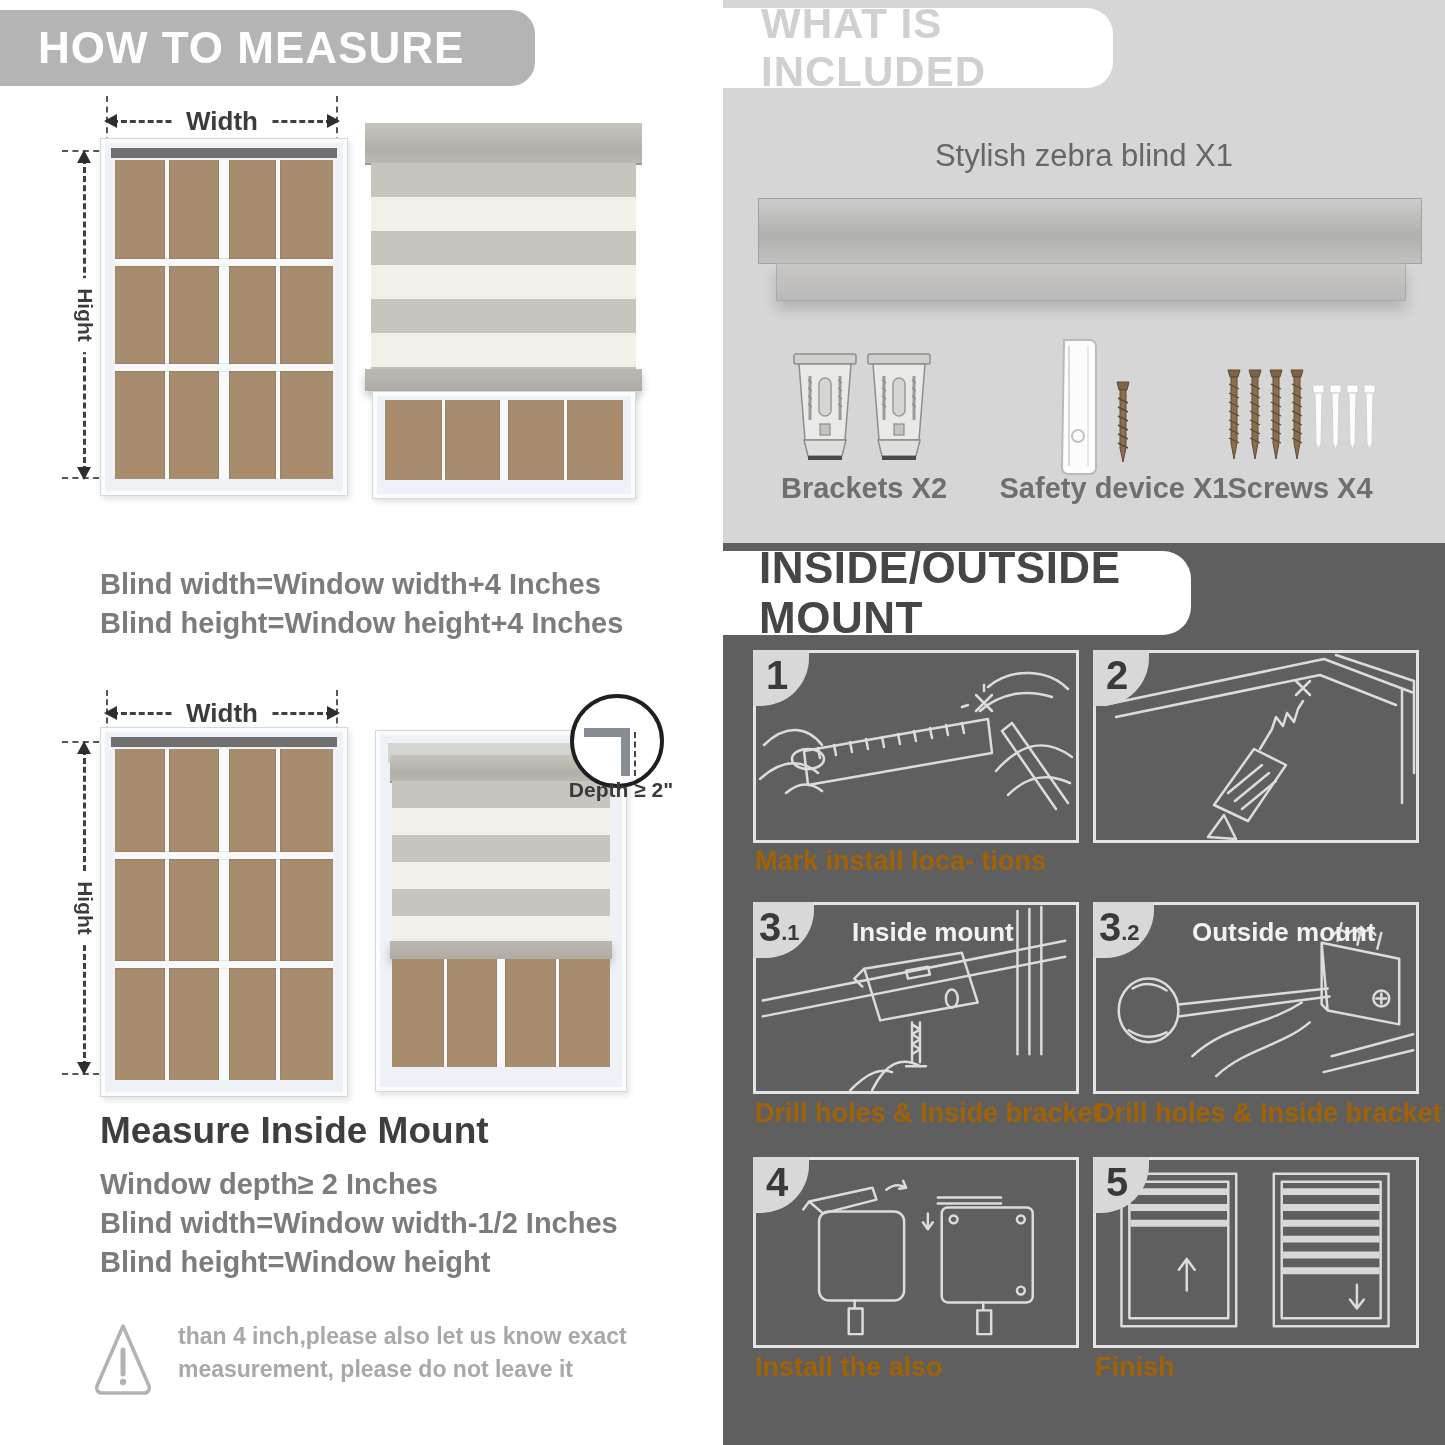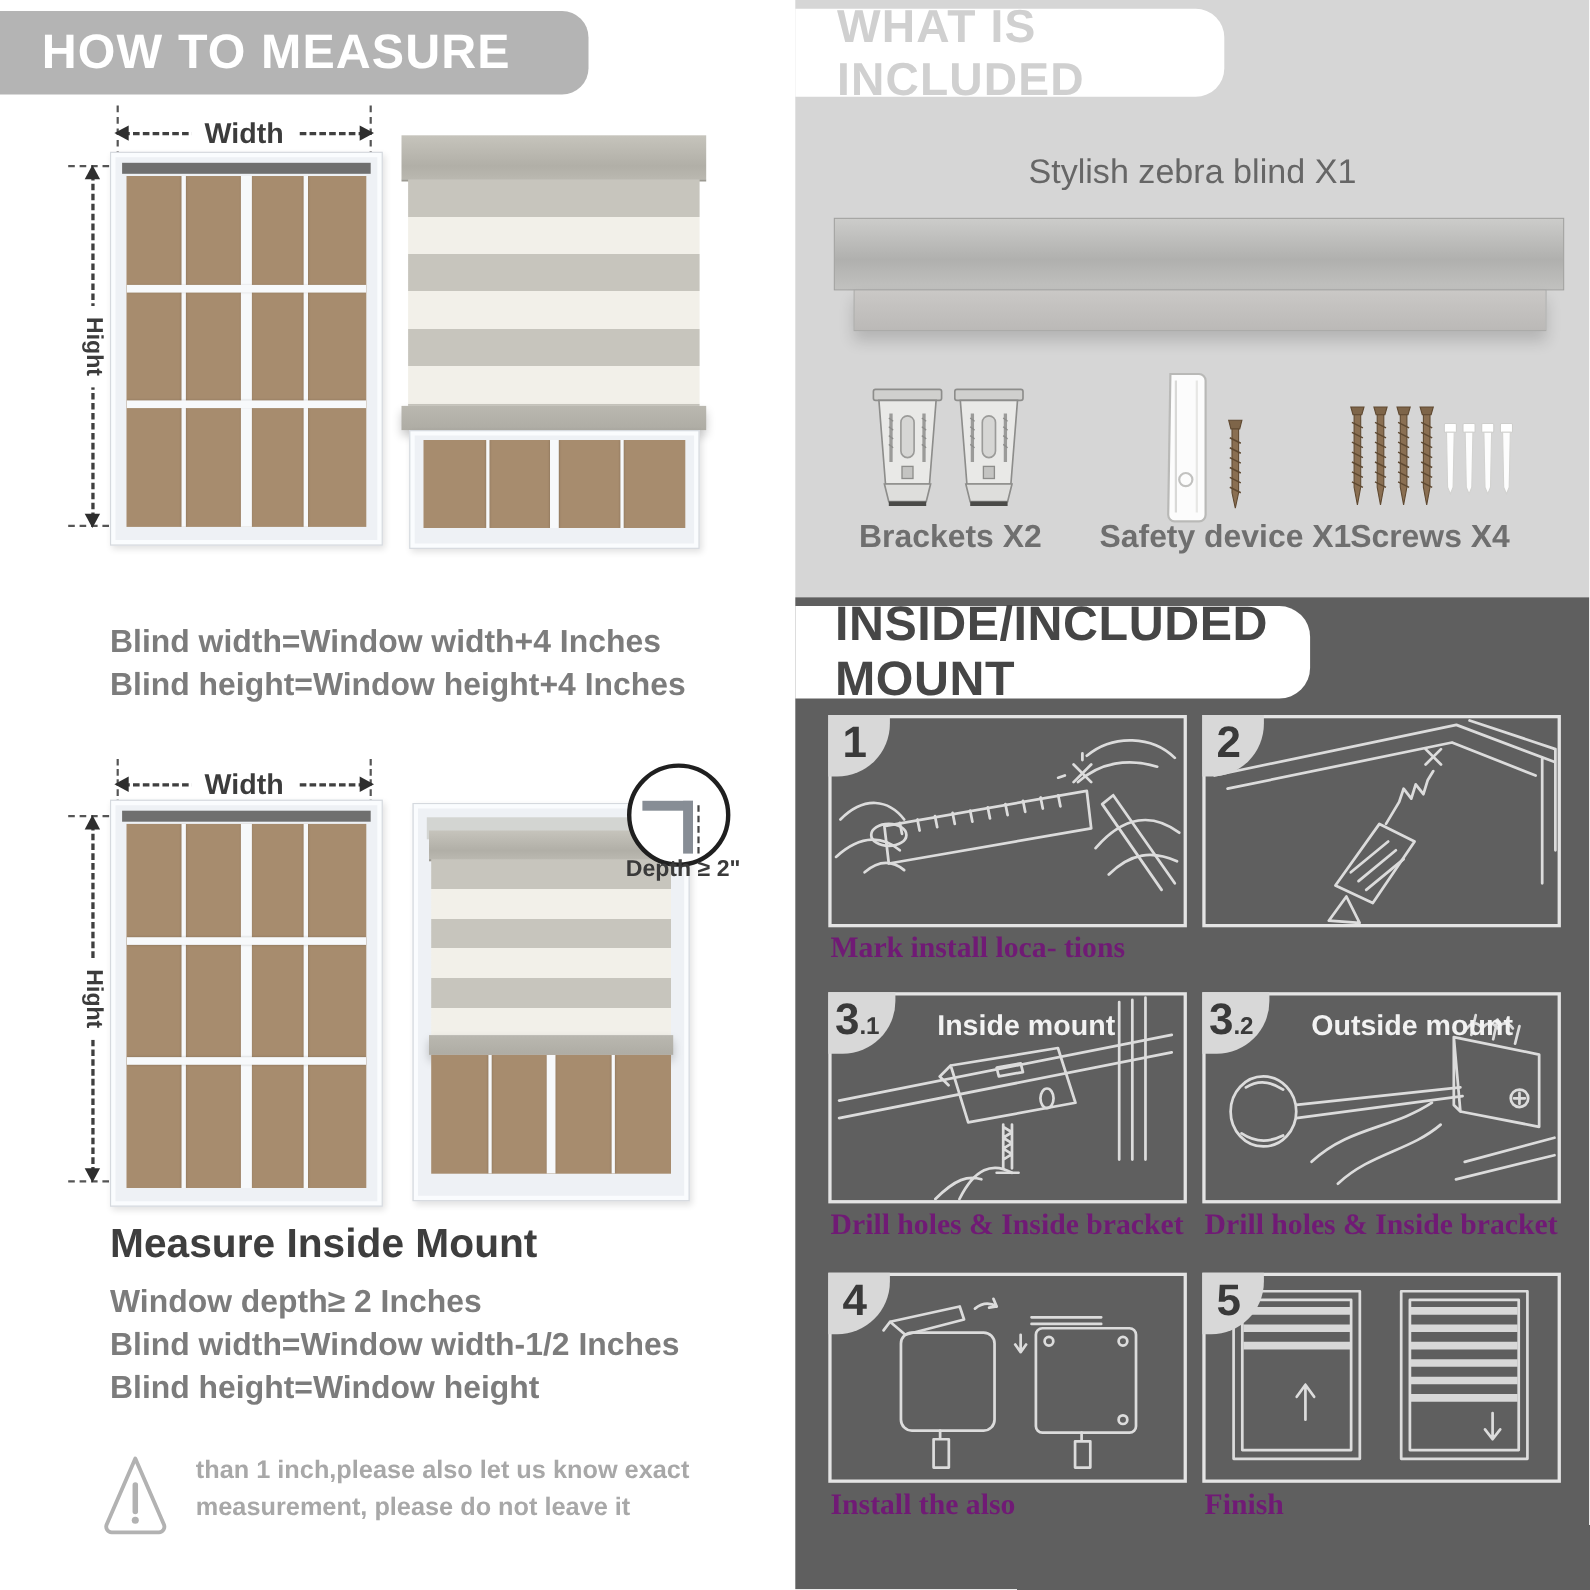--- a/index.html
+++ b/index.html
@@ -75,21 +75,21 @@
 
   
   .step{position:absolute;width:320px;border:3px solid #e4e4e4;background:transparent;}
   .step svg{display:block;width:100%;height:100%;}
   .badge{position:absolute;top:-3px;left:-3px;height:56px;min-width:56px;background:#d8d8d8;
          border-radius:0 0 48px 0;display:flex;align-items:center;justify-content:center;
          padding:0 14px 6px 6px;box-sizing:border-box;}
   .badge .n{font-size:40px;font-weight:bold;color:#3a3a3a;line-height:1;}
   .badge .s{font-size:22px;font-weight:bold;color:#3a3a3a;line-height:1;margin-top:12px;}
   .step-title{position:absolute;left:96px;top:12px;font-size:26px;font-weight:bold;color:#f2f2f2;}
-  .step-cap{position:absolute;font-size:27px;font-weight:bold;color:#701a75;font-family:Liberation Serif, serif;}
+  .step-cap{position:absolute;font-size:27px;font-weight:bold;color:#a16207;}
 
   .sketch{stroke:#dcdcdc;stroke-width:2.5;fill:none;stroke-linecap:round;stroke-linejoin:round;}
   .sketch-thick{stroke:#d8d8d8;stroke-width:7;fill:none;}
 
   
   .mag{position:absolute;left:570px;top:694px;width:86px;height:86px;border-radius:50%;
        background:#ffffff;border:4px solid #1f1f1f;overflow:hidden;}
   .mag .bar{position:absolute;background:#878d95;}
 </style>
 </head>
@@ -202,21 +202,21 @@
   <div class="line-l" style="left:100px;top:1168px;">Window depth≥ 2 Inches</div>
   <div class="line-l" style="left:100px;top:1207px;">Blind width=Window width-1/2 Inches</div>
   <div class="line-l" style="left:100px;top:1246px;">Blind height=Window height</div>
 
   <svg class="abs" style="left:92px;top:1318px;" width="62" height="80" viewBox="0 0 62 80">
     <path d="M31,8 L57,68 a5,5 0 0 1 -4.5,7 L9.5,75 a5,5 0 0 1 -4.5,-7 Z" fill="none" stroke="#b2b2b2" stroke-width="3.5" stroke-linejoin="round"></path>
     <path d="M31,32 v24" stroke="#b2b2b2" stroke-width="5" stroke-linecap="round"></path>
     <circle cx="31" cy="64" r="3.2" fill="#b2b2b2"></circle>
   </svg>
   <div class="warn-text" style="left:178px;top:1320px;width:470px;">
-    <div>than 1 inch,please also let us know exact</div>
+    <div>than 4 inch,please also let us know exact</div>
     <div>measurement, please do not leave it</div>
   </div>
 
   <div class="pill pill-included">
     <span>WHAT IS INCLUDED</span>
   </div>
 
   <div class="blind-name">Stylish zebra blind X1</div>
 
   <div class="headrail-main"></div>
@@ -294,21 +294,21 @@
       <rect x="1" y="1" width="11" height="8" rx="1" fill="#ffffff" stroke="#cdcdcb"></rect>
       <path d="M3,9 h7 l-1,50 l-2.5,6 l-2.5,-6 Z" fill="rgba(255,255,255,0.95)" stroke="#d2d2d0"></path>
     </g>
   </svg>
 
   <div class="item-cap" style="left:758px;width:212px;">Brackets X2</div>
   <div class="item-cap" style="left:985px;width:258px;">Safety device X1</div>
   <div class="item-cap" style="left:1216px;width:168px;">Screws X4</div>
 
   <div class="pill pill-mount">
-    <span>INSIDE/INCLUDED MOUNT</span>
+    <span>INSIDE/OUTSIDE MOUNT</span>
   </div>
 
   <div class="step" style="left:753px;top:650px;height:187px;">
     <svg viewBox="0 0 320 187">
       <g class="sketch">
         <path d="M48,98 L232,66 L236,100 L52,132 Z"></path>
         <path d="M62,95 l2,10 M78,92 l2,10 M94,89 l2,10 M110,86 l2,10 M126,84 l2,10 M142,81 l2,10 M158,78 l2,10 M174,75 l2,10 M190,72 l2,10 M206,70 l2,10"></path>
         <path d="M8,92 C30,70 52,74 66,92 M4,126 C28,104 48,108 62,120 M30,140 C44,128 56,130 66,138"></path>
         <ellipse cx="52" cy="106" rx="16" ry="10"></ellipse>
         <path d="M232,34 C256,14 292,16 312,36 M224,58 C244,40 270,36 296,44 M240,118 C266,88 292,86 316,104 M252,142 C272,122 292,120 314,130"></path>

